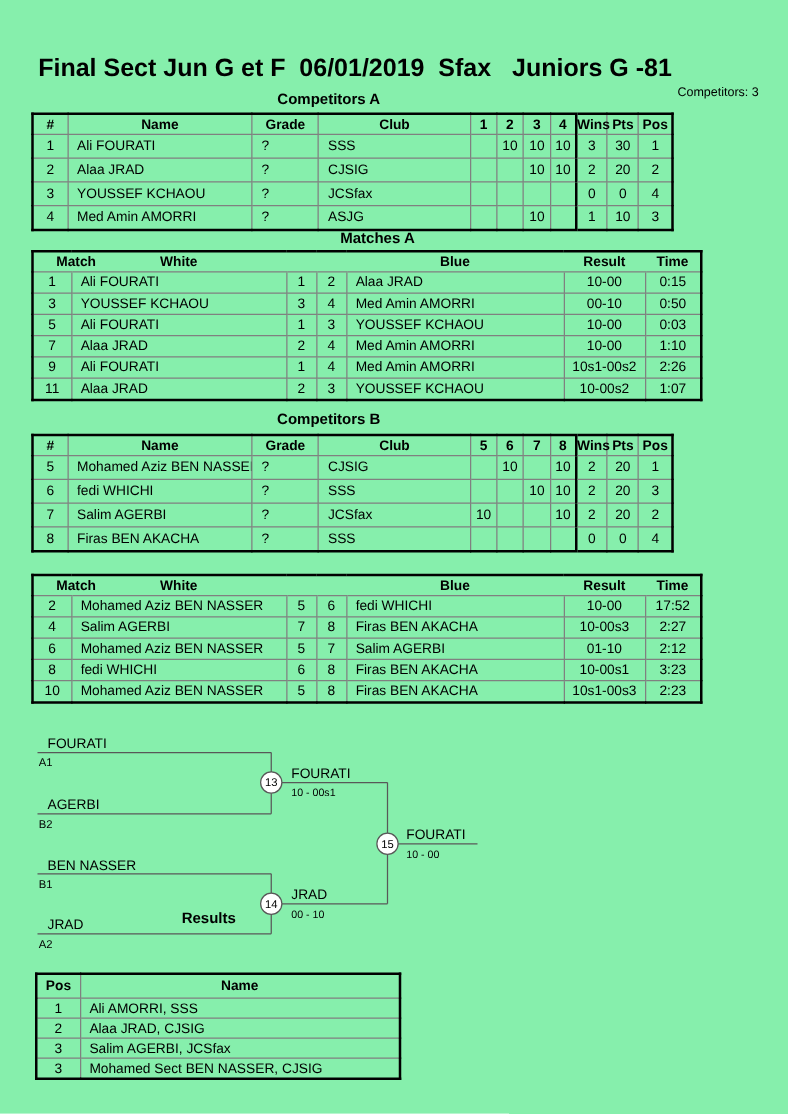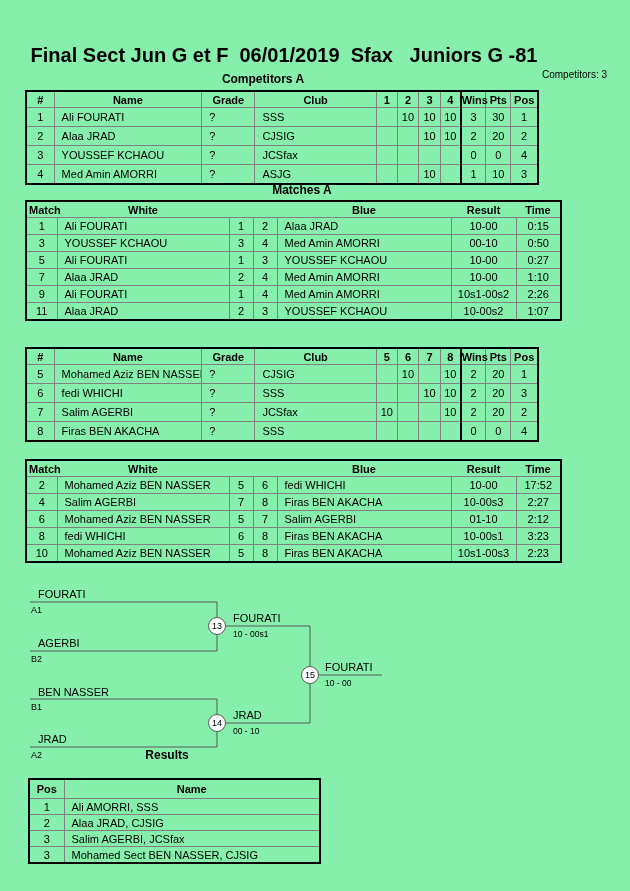--- a/index.html
+++ b/index.html
@@ -9,21 +9,21 @@
   }
   .title{
     position:absolute;top:44px;left:0;width:568px;text-align:center;
     font-size:20px;font-weight:bold;white-space:pre;
   }
   .subhead{position:absolute;font-size:12px;font-weight:bold;text-align:center;white-space:pre;}
   .head-comp-a{top:72px;left:0;width:526px;}
   .head-match-a{top:183px;left:0;width:604px;}
   .head-comp-b{top:328px;left:0;width:526px;}
   .head-match-b{top:442px;left:0;width:604px;}
-  .head-results{top:748px;left:0;width:334px;}
+  .head-results{top:727px;left:0;width:334px;}
   .comp-count{position:absolute;top:69px;right:23px;font-size:10px;}
 
   table.grid{border-collapse:collapse;table-layout:fixed;position:absolute;border:2px solid #000;}
   table.grid th,table.grid td{
     border:1px solid #808080;font-size:11px;white-space:nowrap;
     padding:0;vertical-align:middle;
   }
   table.grid td{overflow:hidden;}
   table.grid th{font-weight:bold;overflow:visible;text-align:center;}
   .c{text-align:center;}
@@ -32,21 +32,21 @@
 
   .t-comp th{height:15px;}
   .t-comp td{height:18px;}
   .t-comp{left:25px;width:514px;}
   .t-comp-a{top:90px;}
   .t-comp-b{top:347px;}
 
   .t-match th{height:15px;}
   .t-match td{height:16px;}
   .t-match{left:25px;width:537px;}
-  .t-match th.thmatch{text-align:left;padding-left:2px;}
+  .t-match th.thmatch{text-align:left;padding-left:18px;}
   .t-match-a{top:200px;}
   .t-match-b{top:459px;}
 
   .t-res{left:28px;top:778px;width:291px;}
   .t-res th{height:18px;}
   .t-res td{height:15px;}
 
   svg.bracket{position:absolute;left:0;top:580px;}
   svg.bracket line{stroke:#585858;stroke-width:1;}
   svg.bracket circle{fill:#fff;stroke:#585858;stroke-width:1;}
@@ -192,21 +192,21 @@
         <td class="c">00-10</td>
         <td class="c">0:50</td>
       </tr>
       <tr>
         <td class="c">5</td>
         <td class="l">Ali FOURATI</td>
         <td class="c">1</td>
         <td class="c">3</td>
         <td class="l">YOUSSEF KCHAOU</td>
         <td class="c">10-00</td>
-        <td class="c">0:27</td>
+        <td class="c">0:03</td>
       </tr>
       <tr>
         <td class="c">7</td>
         <td class="l">Alaa JRAD</td>
         <td class="c">2</td>
         <td class="c">4</td>
         <td class="l">Med Amin AMORRI</td>
         <td class="c">10-00</td>
         <td class="c">1:10</td>
       </tr>
@@ -224,20 +224,21 @@
         <td class="l">Alaa JRAD</td>
         <td class="c">2</td>
         <td class="c">3</td>
         <td class="l">YOUSSEF KCHAOU</td>
         <td class="c">10-00s2</td>
         <td class="c">1:07</td>
       </tr>
     </tbody>
   </table>
 
+  <div class="subhead head-comp-b">Competitors B</div>
 
   <table class="grid t-comp t-comp-b">
     <colgroup>
         <col style="width:28px">
         <col style="width:147px">
         <col style="width:53px">
         <col style="width:121px">
         <col style="width:21px">
         <col style="width:21px">
         <col style="width:22px">

